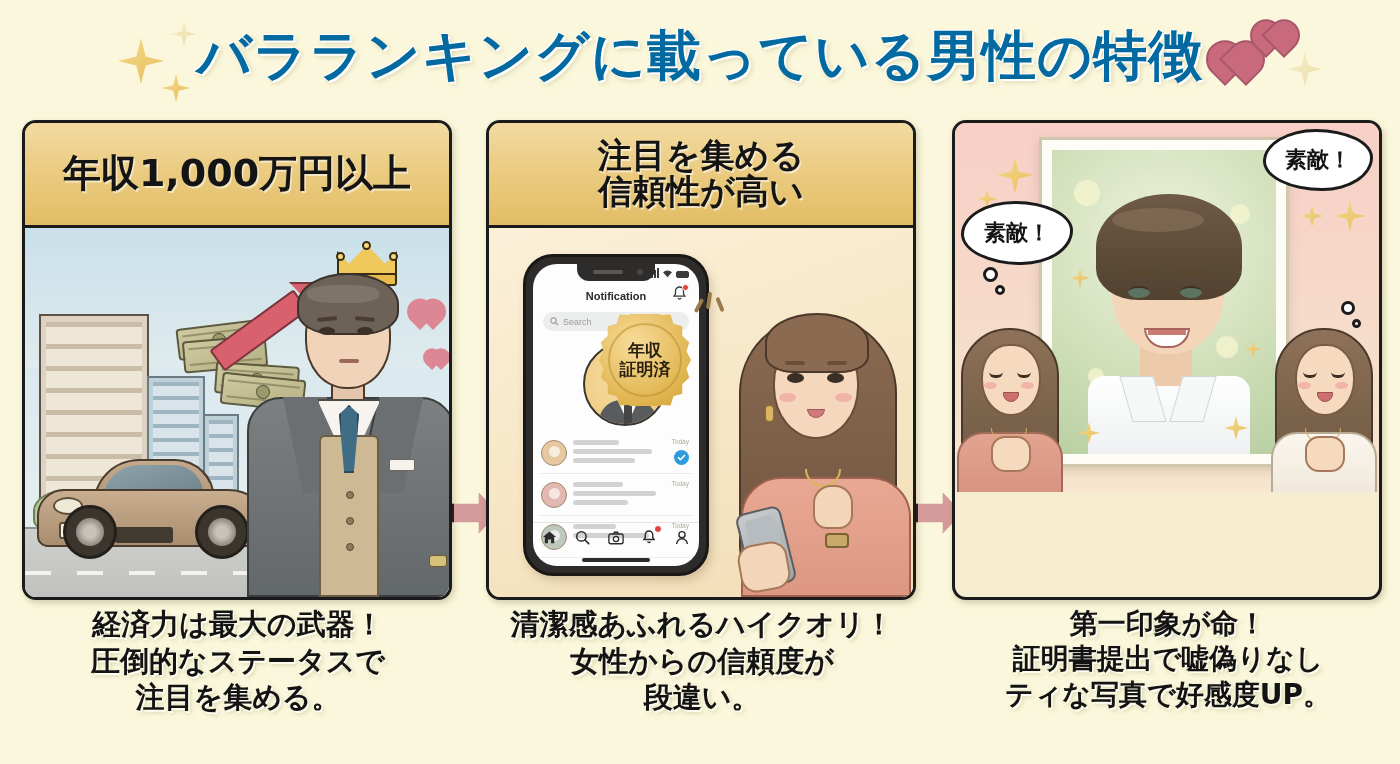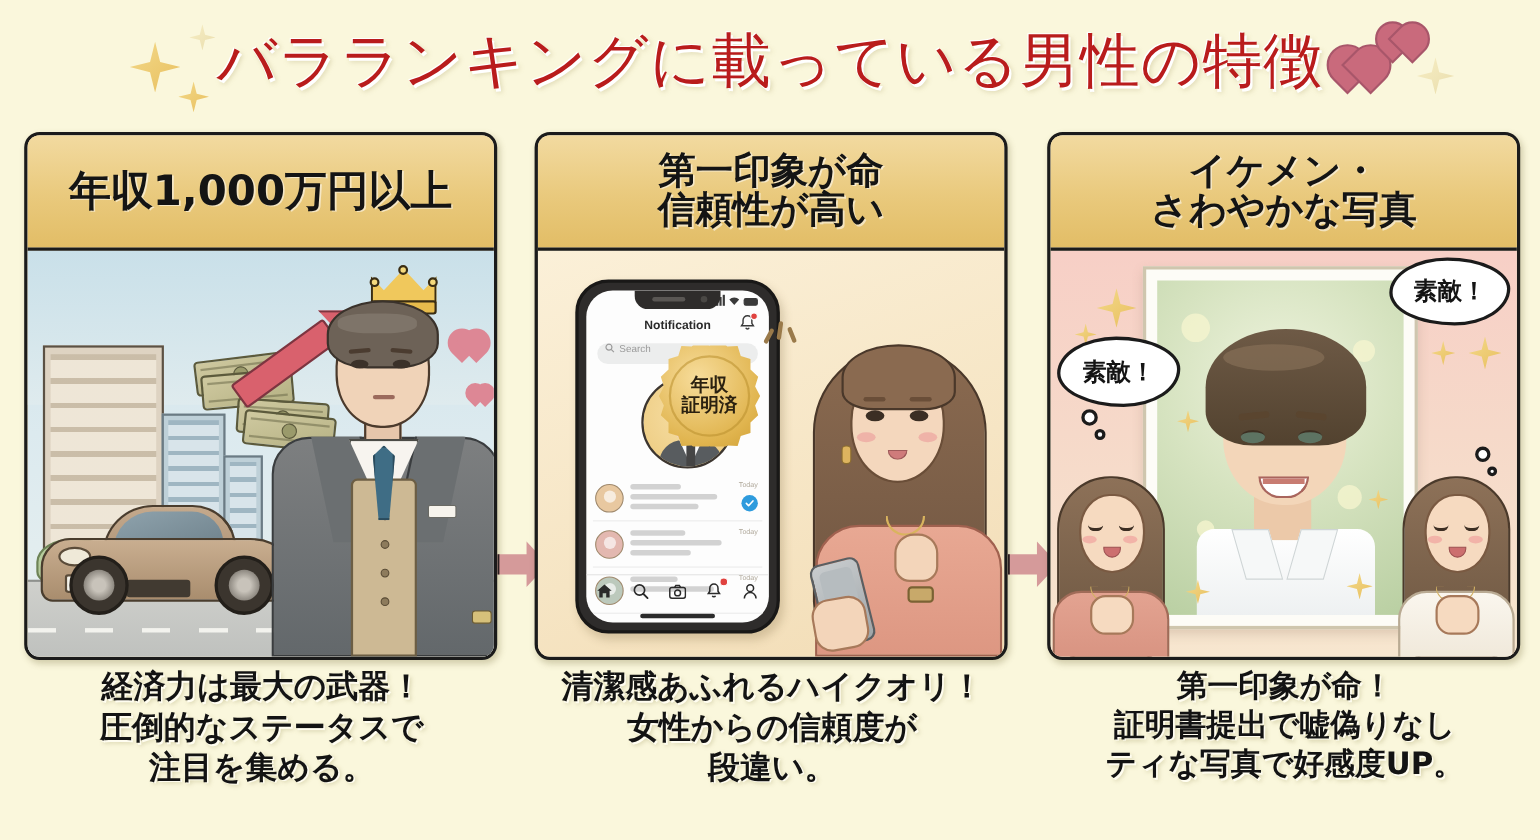--- a/index.html
+++ b/index.html
@@ -13,22 +13,22 @@
     position: relative;
   }
 
   
   .title-bar {
     position: absolute; left: 0; top: 0; width: 1400px; height: 112px;
     display: flex; align-items: center; justify-content: center;
   }
   .title-text {
     font-size: 54px;
-    font-weight: 400;
-    color: #b91c1c;
+    font-weight: 700;
+    color: #0369a1;
     letter-spacing: 1px;
     white-space: nowrap;
     text-shadow: 2px 2px 0 #ffffff, -1px -1px 0 #ffffff,
                  3px 3px 5px rgba(160,150,90,.35);
     font-family: "DejaVu Sans", "Liberation Sans", sans-serif;
   }
   .deco { position: absolute; pointer-events: none; }
 
   .spark {
     background: linear-gradient(140deg,#f3d98a,#e8bf5e);
@@ -245,21 +245,21 @@
   .statusbar .bars { display:flex; gap:1px; align-items:flex-end; }
   .statusbar .bars i { display:block; width:2px; background:#3a3a3a; }
   .statusbar .batt { width:13px; height:7px; border:1.2px solid #3a3a3a; border-radius:2px; background:#3a3a3a; }
   .app-head { position:absolute; left:0; right:0; top:20px; height:24px;
     display:flex; align-items:center; justify-content:center; }
   .app-title { font-size:11px; font-weight:700; color:#2b2b2b; }
   .bell-ic { position:absolute; right:12px; top:22px; width:15px; height:17px; }
   .badge-dot { position:absolute; right:-2px; top:-2px; width:7px; height:7px; border-radius:50%;
     background:#e0423f; border:1px solid #fff; }
   .search-field { position:absolute; left:10px; right:10px; top:48px; height:19px;
-    background:#eceded; border-radius:10px; display:flex; align-items:flex-start; padding-left:7px; gap:4px; }
+    background:#eceded; border-radius:10px; display:flex; align-items:center; padding-left:7px; gap:4px; }
   .search-ph { font-size:9px; color:#9a9a9a; }
   .avatar-big { position:absolute; left:50px; top:78px; width:84px; height:84px; border-radius:50%;
     background: radial-gradient(circle at 50% 40%, #f7dfa6, #ecc97c);
     border:2.5px solid #3d3630; overflow:hidden; }
   .av-hair { position:absolute; left:20px; top:10px; width:46px; height:26px;
     background:#6b6159; border-radius:50% 50% 30% 30%; }
   .av-face { position:absolute; left:26px; top:20px; width:34px; height:38px;
     background:#f0d4ba; border-radius:45%; }
   .av-eye { position:absolute; top:34px; width:6px; height:3px; background:#3b3129; border-radius:50%; }
   .av-body { position:absolute; left:14px; top:56px; width:58px; height:30px;
@@ -530,21 +530,21 @@
         </div>
 
       </div>
     </div>
   </div>
 
   <div class="arrow a1"></div>
 
   <div class="card c2">
     <div class="card-head">
-      <div class="card-head-text">第一印象が命
+      <div class="card-head-text">注目を集める
 信頼性が高い</div>
     </div>
     <div class="card-body">
       <div class="scene2">
 
         <div class="phone">
           <div class="phone-screen">
             <div class="notch">
               <div class="speaker"></div>
                 <div class="cam"></div>
@@ -693,24 +693,20 @@
         </div>
 
 
       </div>
     </div>
   </div>
 
   <div class="arrow a2"></div>
 
   <div class="card c3">
-    <div class="card-head">
-      <div class="card-head-text">イケメン・
-さわやかな写真</div>
-    </div>
     <div class="card-body">
       <div class="scene3">
 
         <div class="deco spark" style="left:42px; top:34px; width:36px; height:36px;"></div>
         <div class="deco spark" style="left:22px; top:66px; width:20px; height:20px;"></div>
         <div class="deco spark" style="left:346px; top:82px; width:22px; height:22px;"></div>
         <div class="deco spark" style="left:380px; top:78px; width:30px; height:30px;"></div>
 
         <div class="photo-frame">
           <div class="photo-inner">

